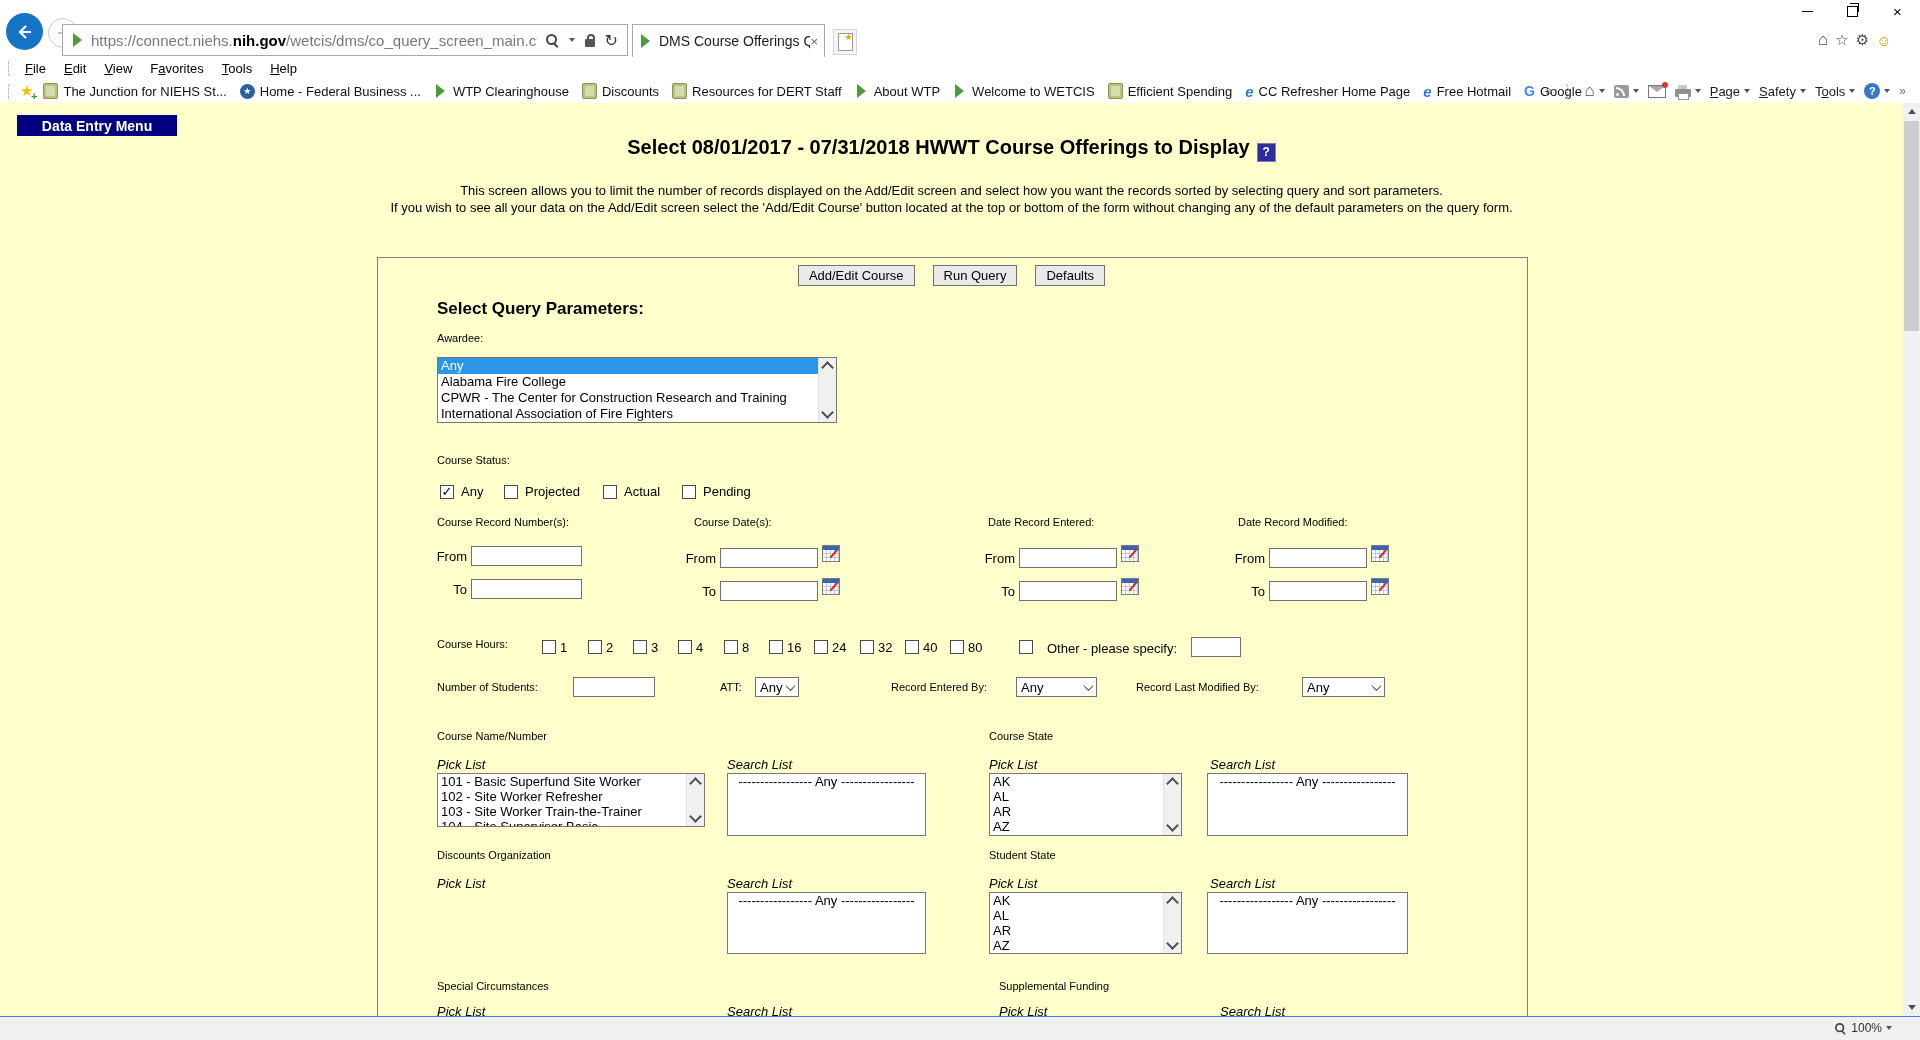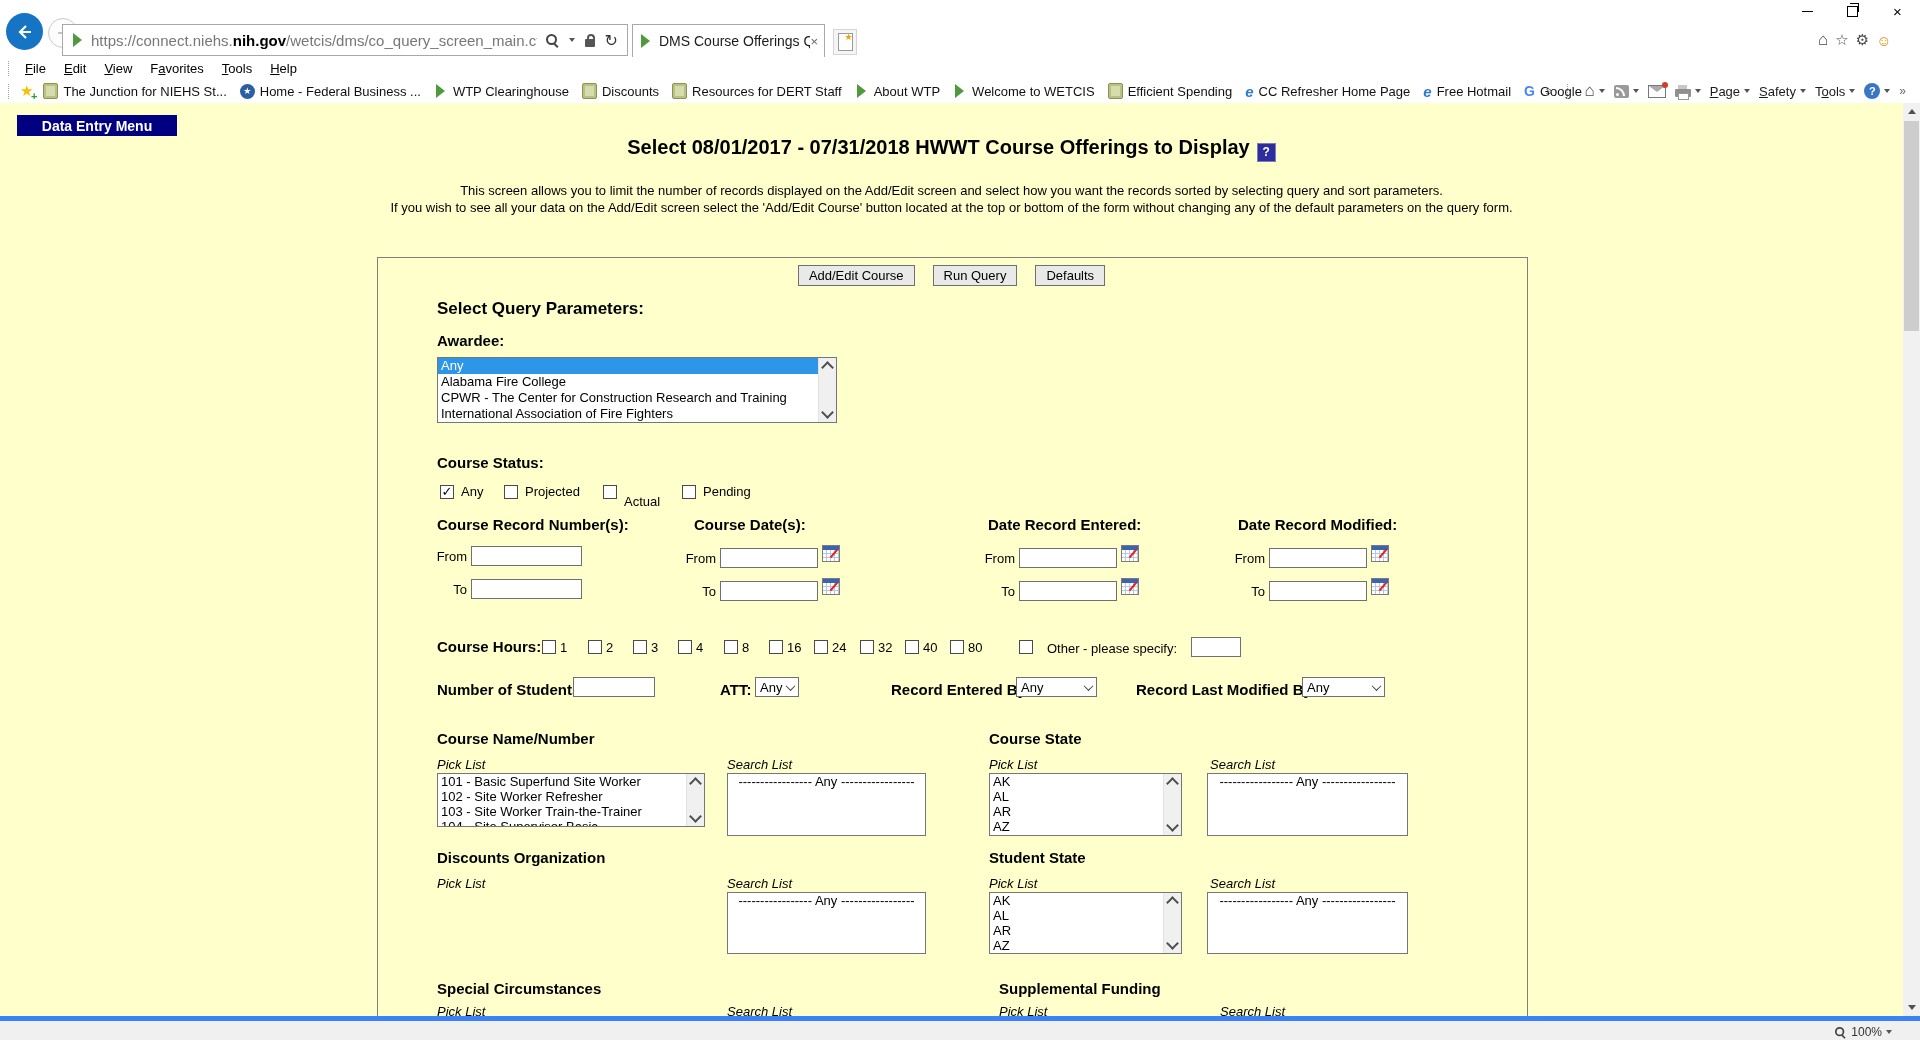--- a/index.html
+++ b/index.html
@@ -80,21 +80,21 @@
 
   
   .content{position:absolute;left:0;top:103px;width:1903px;height:913px;background:#FFFFCC;}
   .dataentry{position:absolute;left:17px;top:12px;width:160px;height:21px;background:#000080;color:#fff;font-weight:bold;font-size:14px;display:flex;align-items:center;justify-content:center;}
   .page-title{position:absolute;left:0;top:33px;width:1903px;text-align:center;font-size:20px;font-weight:bold;color:#000;}
   .help-sq{display:inline-flex;width:17px;height:17px;background:#2d2d9e;border:1px solid #7a7ac0;color:#fff;font-size:12px;font-weight:bold;align-items:center;justify-content:center;vertical-align:-2px;margin-left:7px;}
   .instr{position:absolute;left:0;width:1903px;text-align:center;font-size:13px;color:#000;}
   .formbox{position:absolute;left:377px;top:154px;width:1149px;height:900px;border:1px solid #7f7f7f;}
   .btnrow{position:absolute;left:377px;top:162px;width:1149px;display:flex;justify-content:center;gap:18px;}
   .btn{background:#e9e9e9;border:1px solid #707070;font-size:13px;color:#000;padding:2px 10px;height:21px;box-sizing:border-box;display:flex;align-items:center;}
-  .b{font-weight:bold;font-size:15px;color:#000;position:absolute;white-space:nowrap;}
+  .b{font-weight:normal;font-size:11px;color:#000;position:absolute;white-space:nowrap;}
   .t{font-size:13px;color:#000;position:absolute;white-space:nowrap;}
   .it{font-style:italic;}
   .h1{font-weight:bold;font-size:17px;color:#000;position:absolute;white-space:nowrap;}
   .ti{position:absolute;background:#fff;border:1px solid #707070;height:20px;box-sizing:border-box;}
   .lb{position:absolute;background:#fff;border:1px solid #767676;box-sizing:border-box;overflow:hidden;}
   .lb-row{font-size:13px;line-height:16px;height:16px;padding-left:3px;white-space:nowrap;color:#000;}
   .lb-row.r15{line-height:15px;height:15px;}
   .lb-row.sel{background:#2e96e8;color:#fff;}
   .lb-scroll{position:absolute;right:0;top:0;bottom:0;width:17px;background:#f0f0f0;border-left:1px solid #e2e2e2;}
   .lb-scroll .chevron{position:absolute;left:4px;border-color:#4f4f4f;}
@@ -110,21 +110,21 @@
       repeating-linear-gradient(to bottom,rgba(0,0,0,0) 0 3px,#b9c6e2 3px 4px),#fff;box-sizing:border-box;}
   .cal::after{content:"";position:absolute;right:4px;top:2px;width:2px;height:11px;background:#d22;transform:rotate(40deg);}
   .search-any{font-size:13px;text-align:center;line-height:15px;color:#000;white-space:nowrap;}
 
   
   .vscroll{position:absolute;left:1903px;top:103px;width:17px;height:913px;background:#f1f1f1;}
   .sb-btn{position:absolute;left:0;width:17px;height:17px;display:flex;align-items:center;justify-content:center;}
   .tri-up{width:0;height:0;border-left:4px solid transparent;border-right:4px solid transparent;border-bottom:5px solid #505050;}
   .tri-down{width:0;height:0;border-left:4px solid transparent;border-right:4px solid transparent;border-top:5px solid #505050;}
   .sb-thumb{position:absolute;left:1px;top:18px;width:15px;height:210px;background:#cdcdcd;}
-  .statusbar{position:absolute;left:0;top:1016px;width:1920px;height:24px;background:#f0f0f0;border-top:5px solid #3b82f6;box-sizing:border-box;}
+  .statusbar{position:absolute;left:0;top:1016px;width:1920px;height:24px;background:#f0f0f0;border-top:1px solid #3b82f6;box-sizing:border-box;}
   .zoomctl{position:absolute;right:28px;top:4px;display:flex;align-items:center;gap:4px;font-size:12px;color:#333;}
 </style>
 </head>
 <body>
 
 <div class="screen">
 
   <div class="navrow">
     <div class="circle-btn back-btn">
       <svg width="20" height="20" viewBox="0 0 20 20">
@@ -302,21 +302,21 @@
           <span class="chevron down"></span>
         </div>
     </div>
 
     <div class="b" style="left:437px;top:351px;">Course Status:</div>
     <span class="cb on" style="left:440px;top:382px;"></span>
     <span class="t" style="left:461px;top:381px;">Any</span>
     <span class="cb" style="left:504px;top:382px;"></span>
     <span class="t" style="left:525px;top:381px;">Projected</span>
     <span class="cb" style="left:603px;top:382px;"></span>
-    <span class="t" style="left:624px;top:381px;margin-top:10px;">Actual</span>
+    <span class="t" style="left:624px;top:381px;">Actual</span>
     <span class="cb" style="left:682px;top:382px;"></span>
     <span class="t" style="left:703px;top:381px;">Pending</span>
 
     <div class="b" style="left:437px;top:413px;">Course Record Number(s):</div>
     <div class="b" style="left:694px;top:413px;">Course Date(s):</div>
     <div class="b" style="left:988px;top:413px;">Date Record Entered:</div>
     <div class="b" style="left:1238px;top:413px;">Date Record Modified:</div>
 
     <span class="t" style="left:431px;top:446px;width:36px;text-align:right;">From</span>
     <input class="ti" style="left: 471px; top: 443px; width: 111px;">

